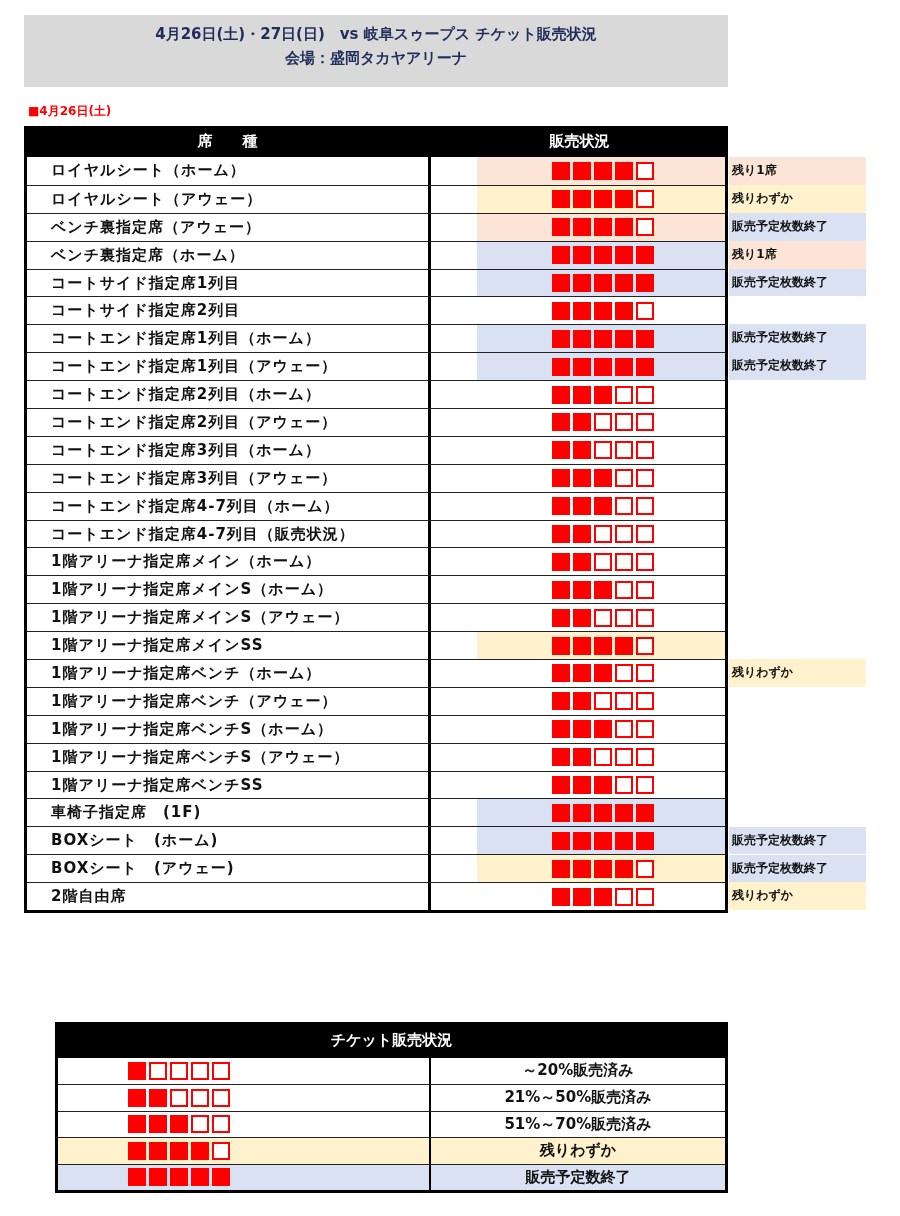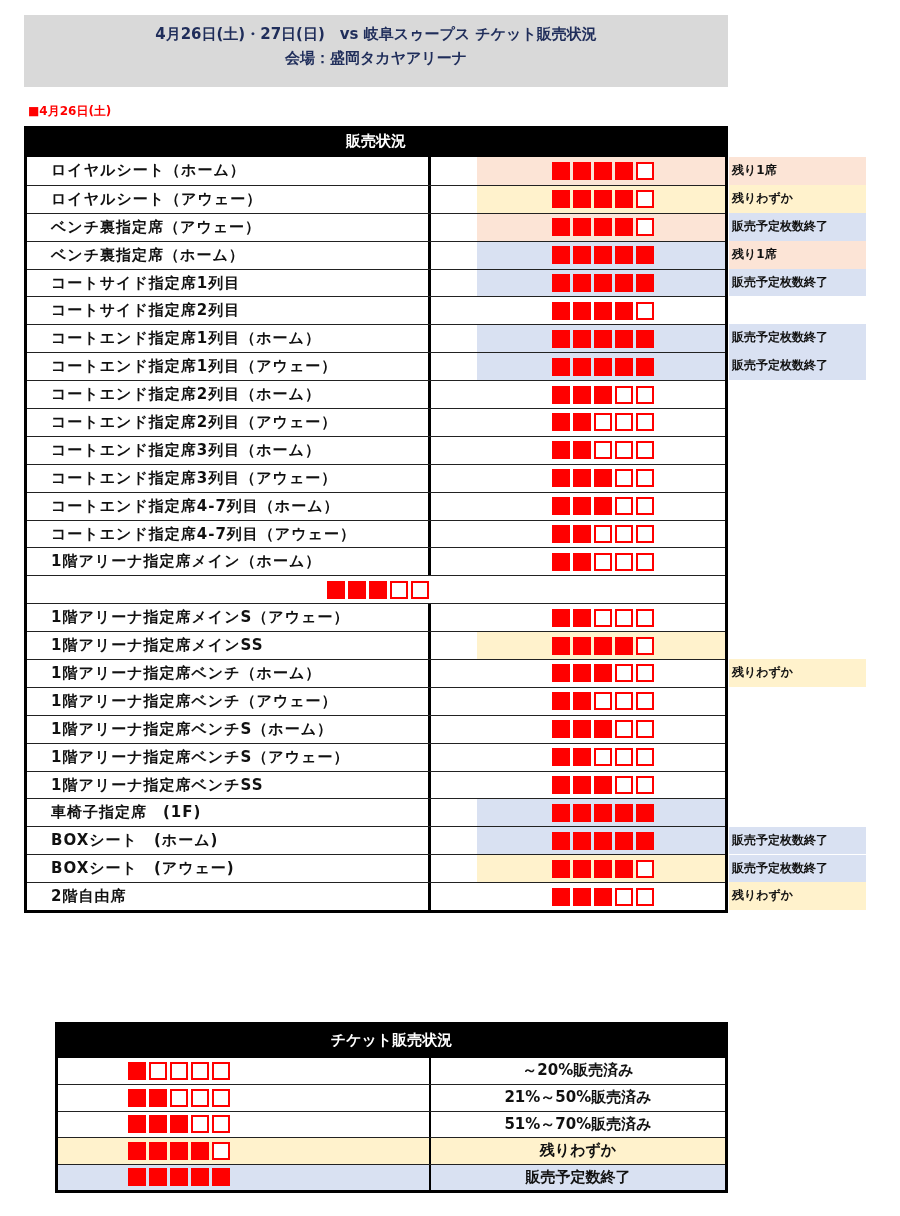--- a/index.html
+++ b/index.html
@@ -73,20 +73,21 @@
 
 <div class="banner">
   <div>4月26日(土)・27日(日)　vs 岐阜スゥープス チケット販売状況</div>
   <div>会場：盛岡タカヤアリーナ</div>
 </div>
 
 <div class="date-label">■4月26日(土)</div>
 
 <div class="main-table" id="main-table">
   <div class="main-head">
+    <div class="h-seat">席　　種</div>
     <div class="h-status">販売状況</div>
   </div>
   <div id="rows">
       <div class="row">
         <div class="cell-seat">ロイヤルシート（ホーム）</div>
         <div class="cell-status bg-pink">
           <div class="boxes">
             <span class="sq on"></span>
             <span class="sq on"></span>
             <span class="sq on"></span>
@@ -233,21 +234,21 @@
           <div class="boxes">
             <span class="sq on"></span>
             <span class="sq on"></span>
             <span class="sq on"></span>
             <span class="sq"></span>
             <span class="sq"></span>
           </div>
         </div>
       </div>
       <div class="row">
-        <div class="cell-seat">コートエンド指定席4-7列目（アウェー）</div>
+        <div class="cell-seat">コートエンド指定席4-7列目（販売状況）</div>
         <div class="cell-status bg-white">
           <div class="boxes">
             <span class="sq on"></span>
             <span class="sq on"></span>
             <span class="sq"></span>
             <span class="sq"></span>
             <span class="sq"></span>
           </div>
         </div>
       </div>
@@ -257,20 +258,21 @@
           <div class="boxes">
             <span class="sq on"></span>
             <span class="sq on"></span>
             <span class="sq"></span>
             <span class="sq"></span>
             <span class="sq"></span>
           </div>
         </div>
       </div>
       <div class="row">
+        <div class="cell-seat">1階アリーナ指定席メインS（ホーム）</div>
         <div class="cell-status bg-white">
           <div class="boxes">
             <span class="sq on"></span>
             <span class="sq on"></span>
             <span class="sq on"></span>
             <span class="sq"></span>
             <span class="sq"></span>
           </div>
         </div>
       </div>

